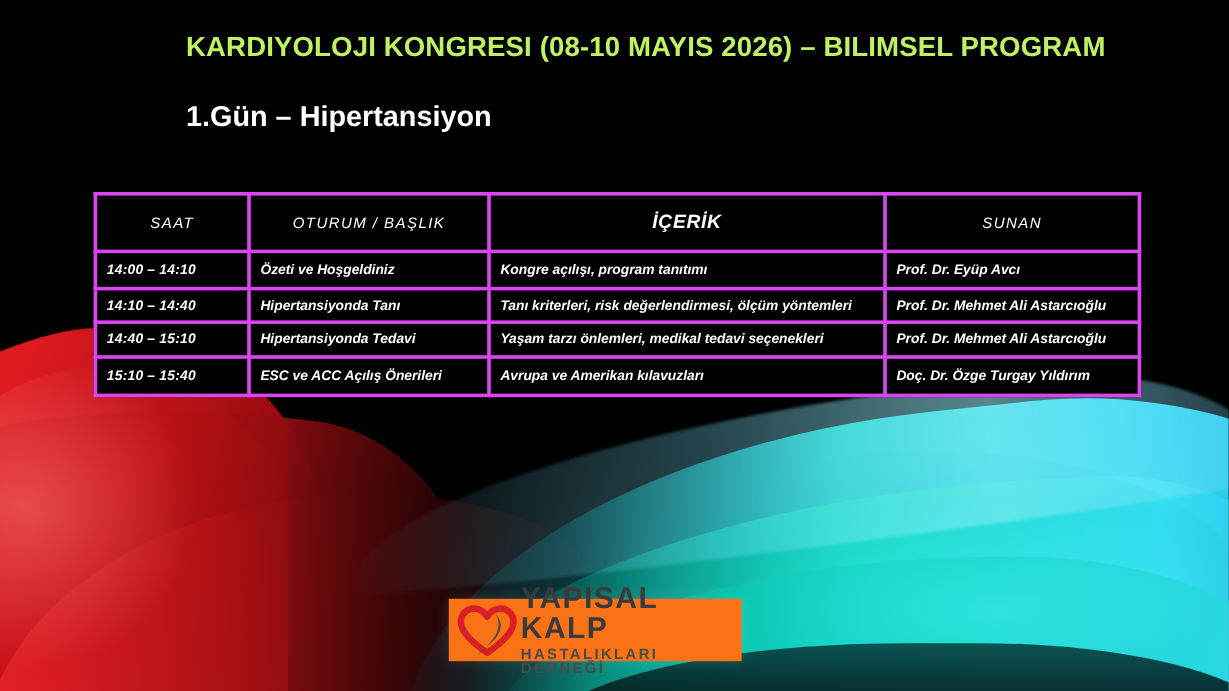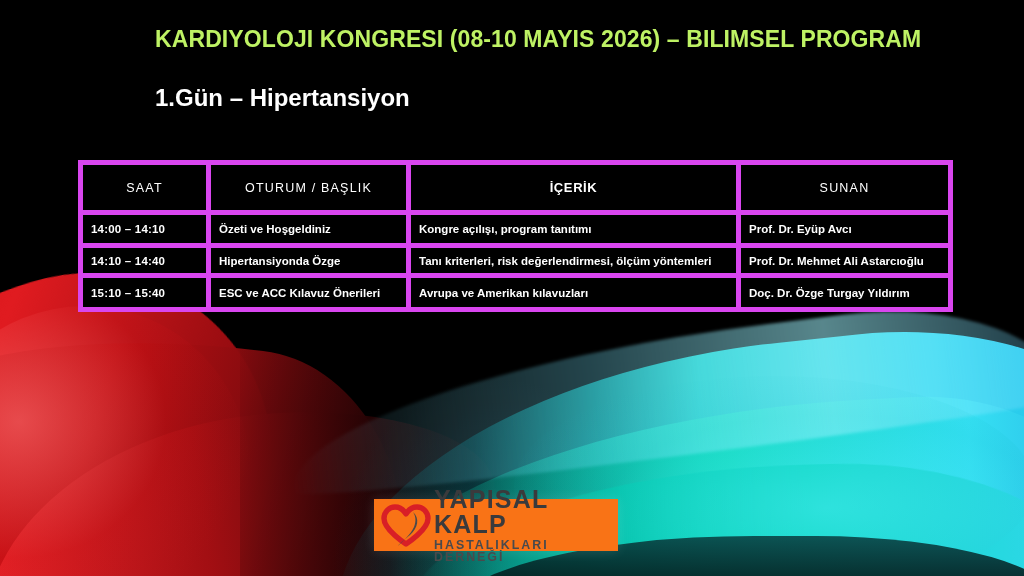--- a/index.html
+++ b/index.html
@@ -193,35 +193,36 @@
     width: 870px;
   }
   table.program {
     width: 870px;
     border-collapse: collapse;
     table-layout: fixed;
     background: #000;
   }
   table.program th,
   table.program td {
-    border: 5px solid #d946ef;
+    border: 3px solid #d946ef;
     color: #ffffff;
     vertical-align: middle;
     padding: 0 8px;
+    font-style: italic;
   }
   table.program thead th {
     height: 45px;
     font-weight: normal;
     font-size: 12.5px;
     letter-spacing: 1.2px;
     text-align: center;
   }
   table.program thead th.em {
     font-weight: bold;
-    font-size: 13px;
+    font-size: 16px;
     letter-spacing: .6px;
   }
   table.program tbody td {
     font-weight: bold;
     font-size: 11.5px;
   }
   td.c-time {
     text-align: left;
     font-size: 12px;
     letter-spacing: .2px;
@@ -337,27 +338,33 @@
       </thead>
       <tbody>
         <tr class="r-h1">
           <td class="c-time">14:00 – 14:10</td>
           <td class="c-session">Özeti ve Hoşgeldiniz</td>
           <td class="c-content">Kongre açılışı, program tanıtımı</td>
           <td class="c-speaker">Prof. Dr. Eyüp Avcı</td>
         </tr>
         <tr class="r-h2">
           <td class="c-time">14:10 – 14:40</td>
-          <td class="c-session">Hipertansiyonda Özge</td>
+          <td class="c-session">Hipertansiyonda Tanı</td>
           <td class="c-content">Tanı kriterleri, risk değerlendirmesi, ölçüm yöntemleri</td>
           <td class="c-speaker">Prof. Dr. Mehmet Ali Astarcıoğlu</td>
         </tr>
+        <tr class="r-h3">
+          <td class="c-time">14:40 – 15:10</td>
+          <td class="c-session">Hipertansiyonda Tedavi</td>
+          <td class="c-content">Yaşam tarzı önlemleri, medikal tedavi seçenekleri</td>
+          <td class="c-speaker">Prof. Dr. Mehmet Ali  Astarcıoğlu</td>
+        </tr>
         <tr class="r-h4">
           <td class="c-time">15:10 – 15:40</td>
-          <td class="c-session">ESC ve ACC Kılavuz Önerileri</td>
+          <td class="c-session">ESC ve ACC Açılış Önerileri</td>
           <td class="c-content">Avrupa ve Amerikan kılavuzları</td>
           <td class="c-speaker">Doç. Dr. Özge Turgay Yıldırım</td>
         </tr>
       </tbody>
     </table>
   </div>
 
   <div class="logo-reflection">
     
   </div>

